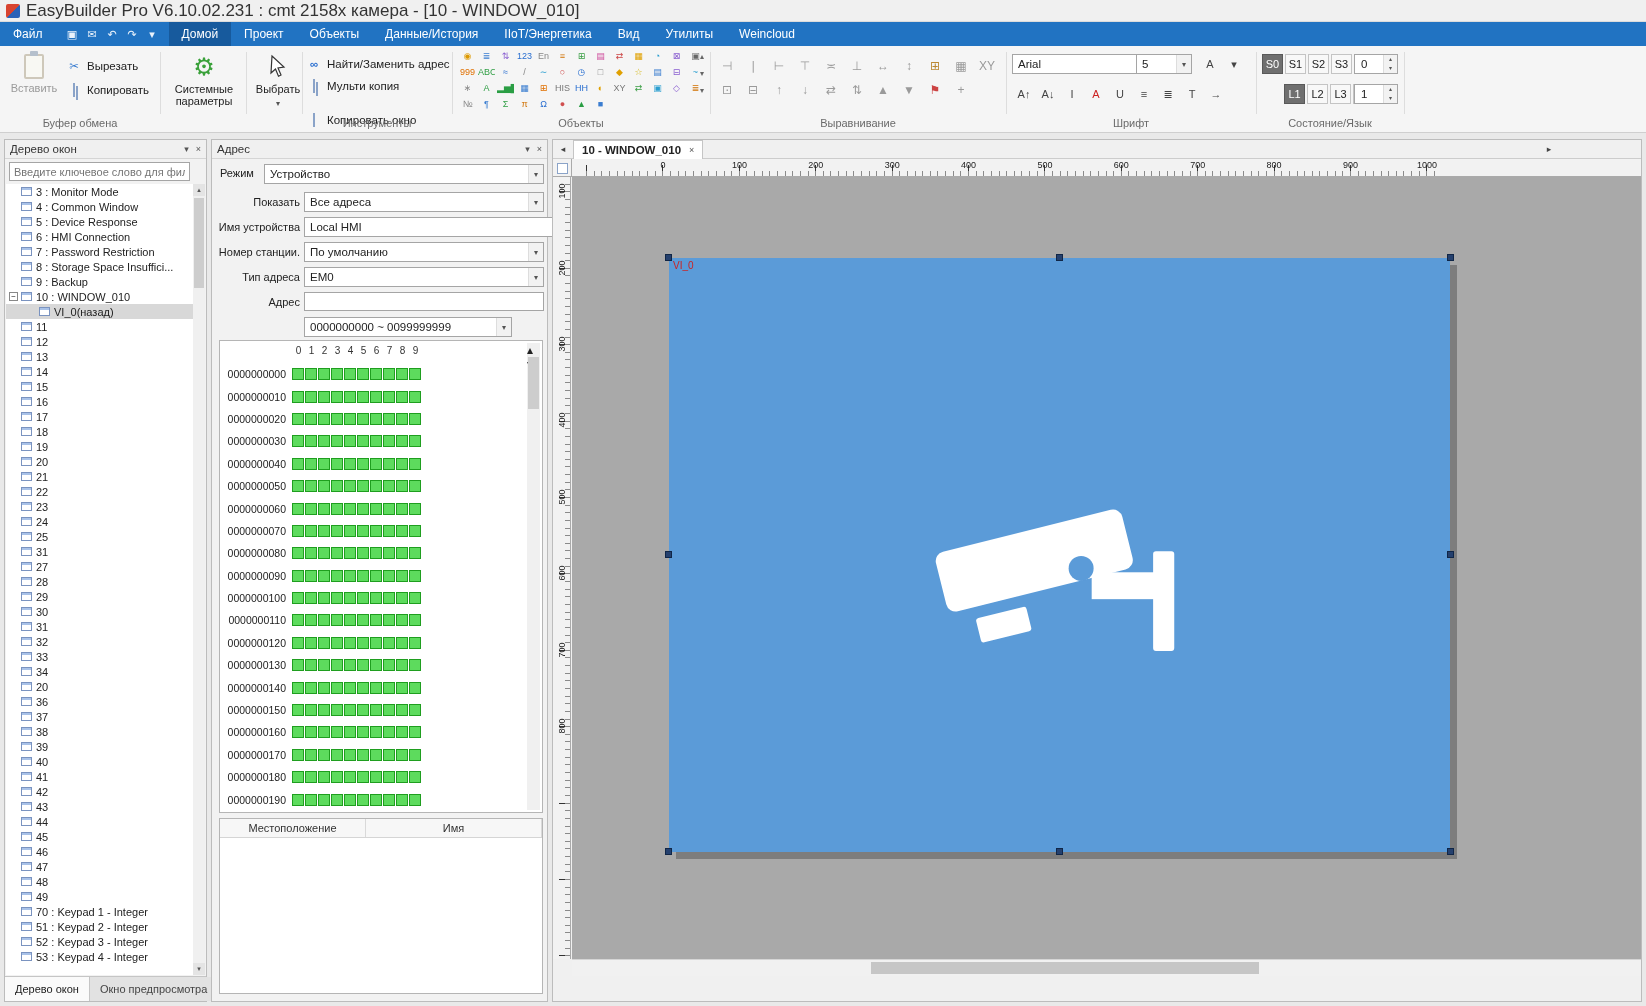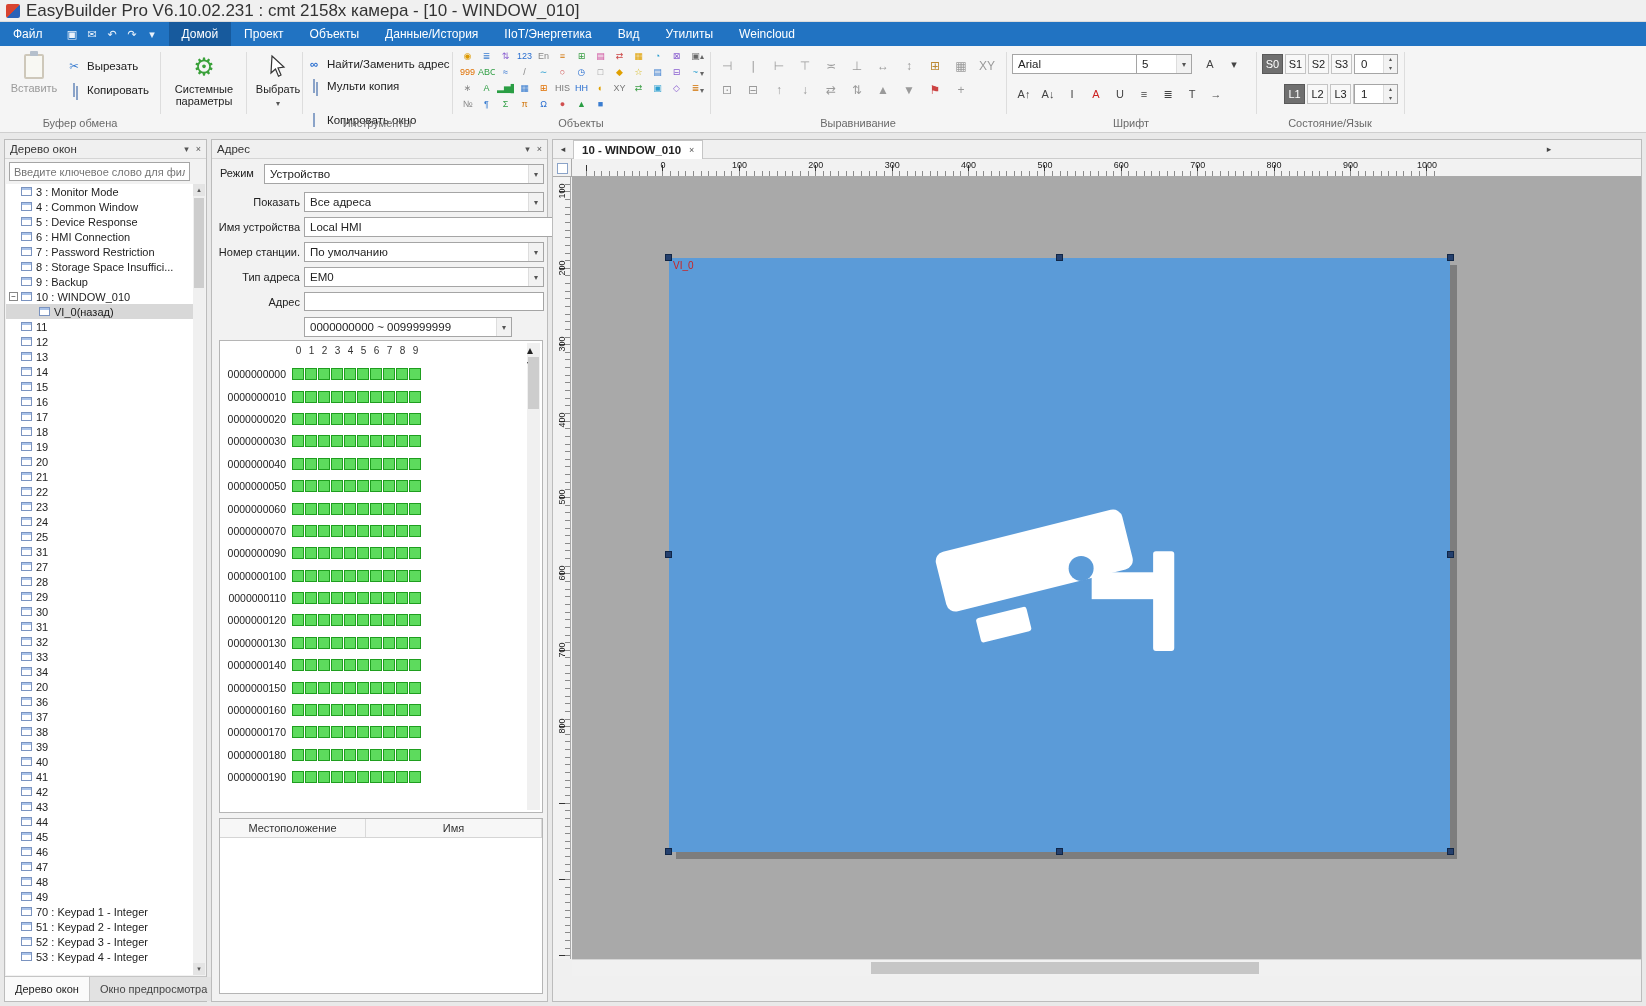--- a/index.html
+++ b/index.html
@@ -926,20 +926,33 @@
             <span class="gcell"></span>
             <span class="gcell"></span>
             <span class="gcell"></span>
             <span class="gcell"></span>
             <span class="gcell"></span>
             <span class="gcell"></span>
             <span class="gcell"></span>
             <span class="gcell"></span>
           </div>
 
+          <div class="grow">
+            <span class="glabel">0000000080</span>
+            <span class="gcell"></span>
+            <span class="gcell"></span>
+            <span class="gcell"></span>
+            <span class="gcell"></span>
+            <span class="gcell"></span>
+            <span class="gcell"></span>
+            <span class="gcell"></span>
+            <span class="gcell"></span>
+            <span class="gcell"></span>
+            <span class="gcell"></span>
+          </div>
 
           <div class="grow">
             <span class="glabel">0000000090</span>
             <span class="gcell"></span>
             <span class="gcell"></span>
             <span class="gcell"></span>
             <span class="gcell"></span>
             <span class="gcell"></span>
             <span class="gcell"></span>
             <span class="gcell"></span>

